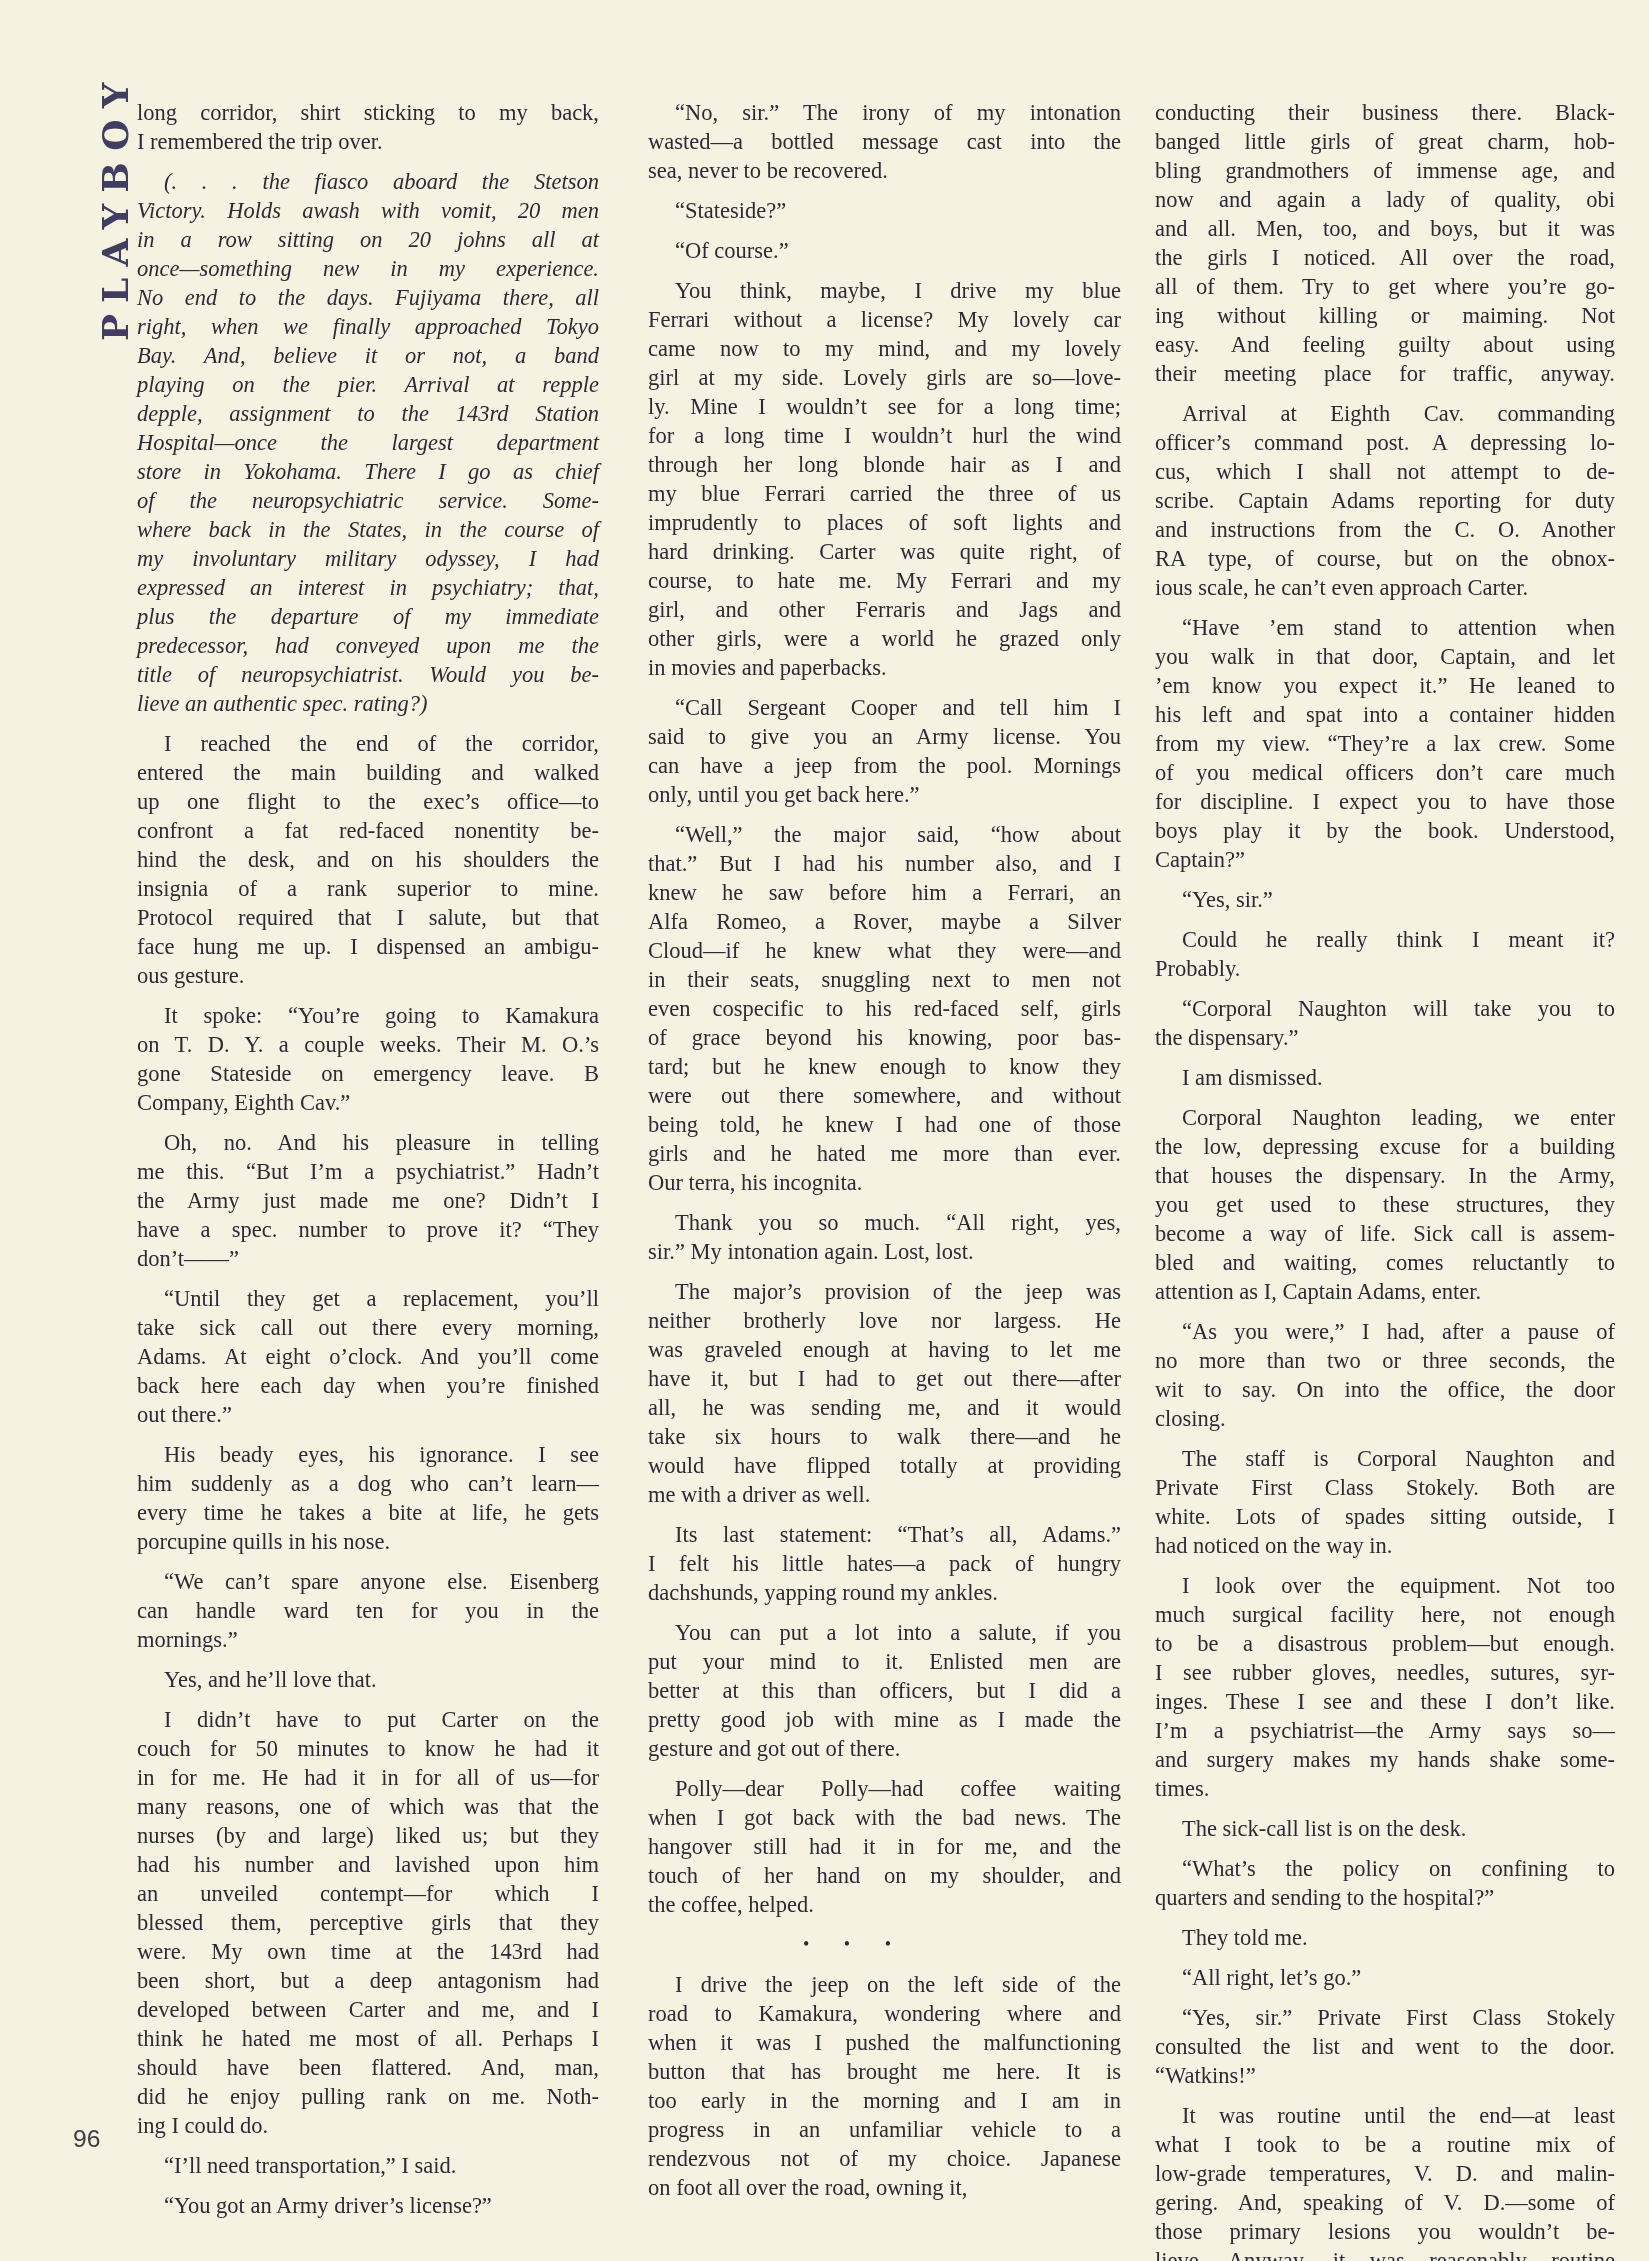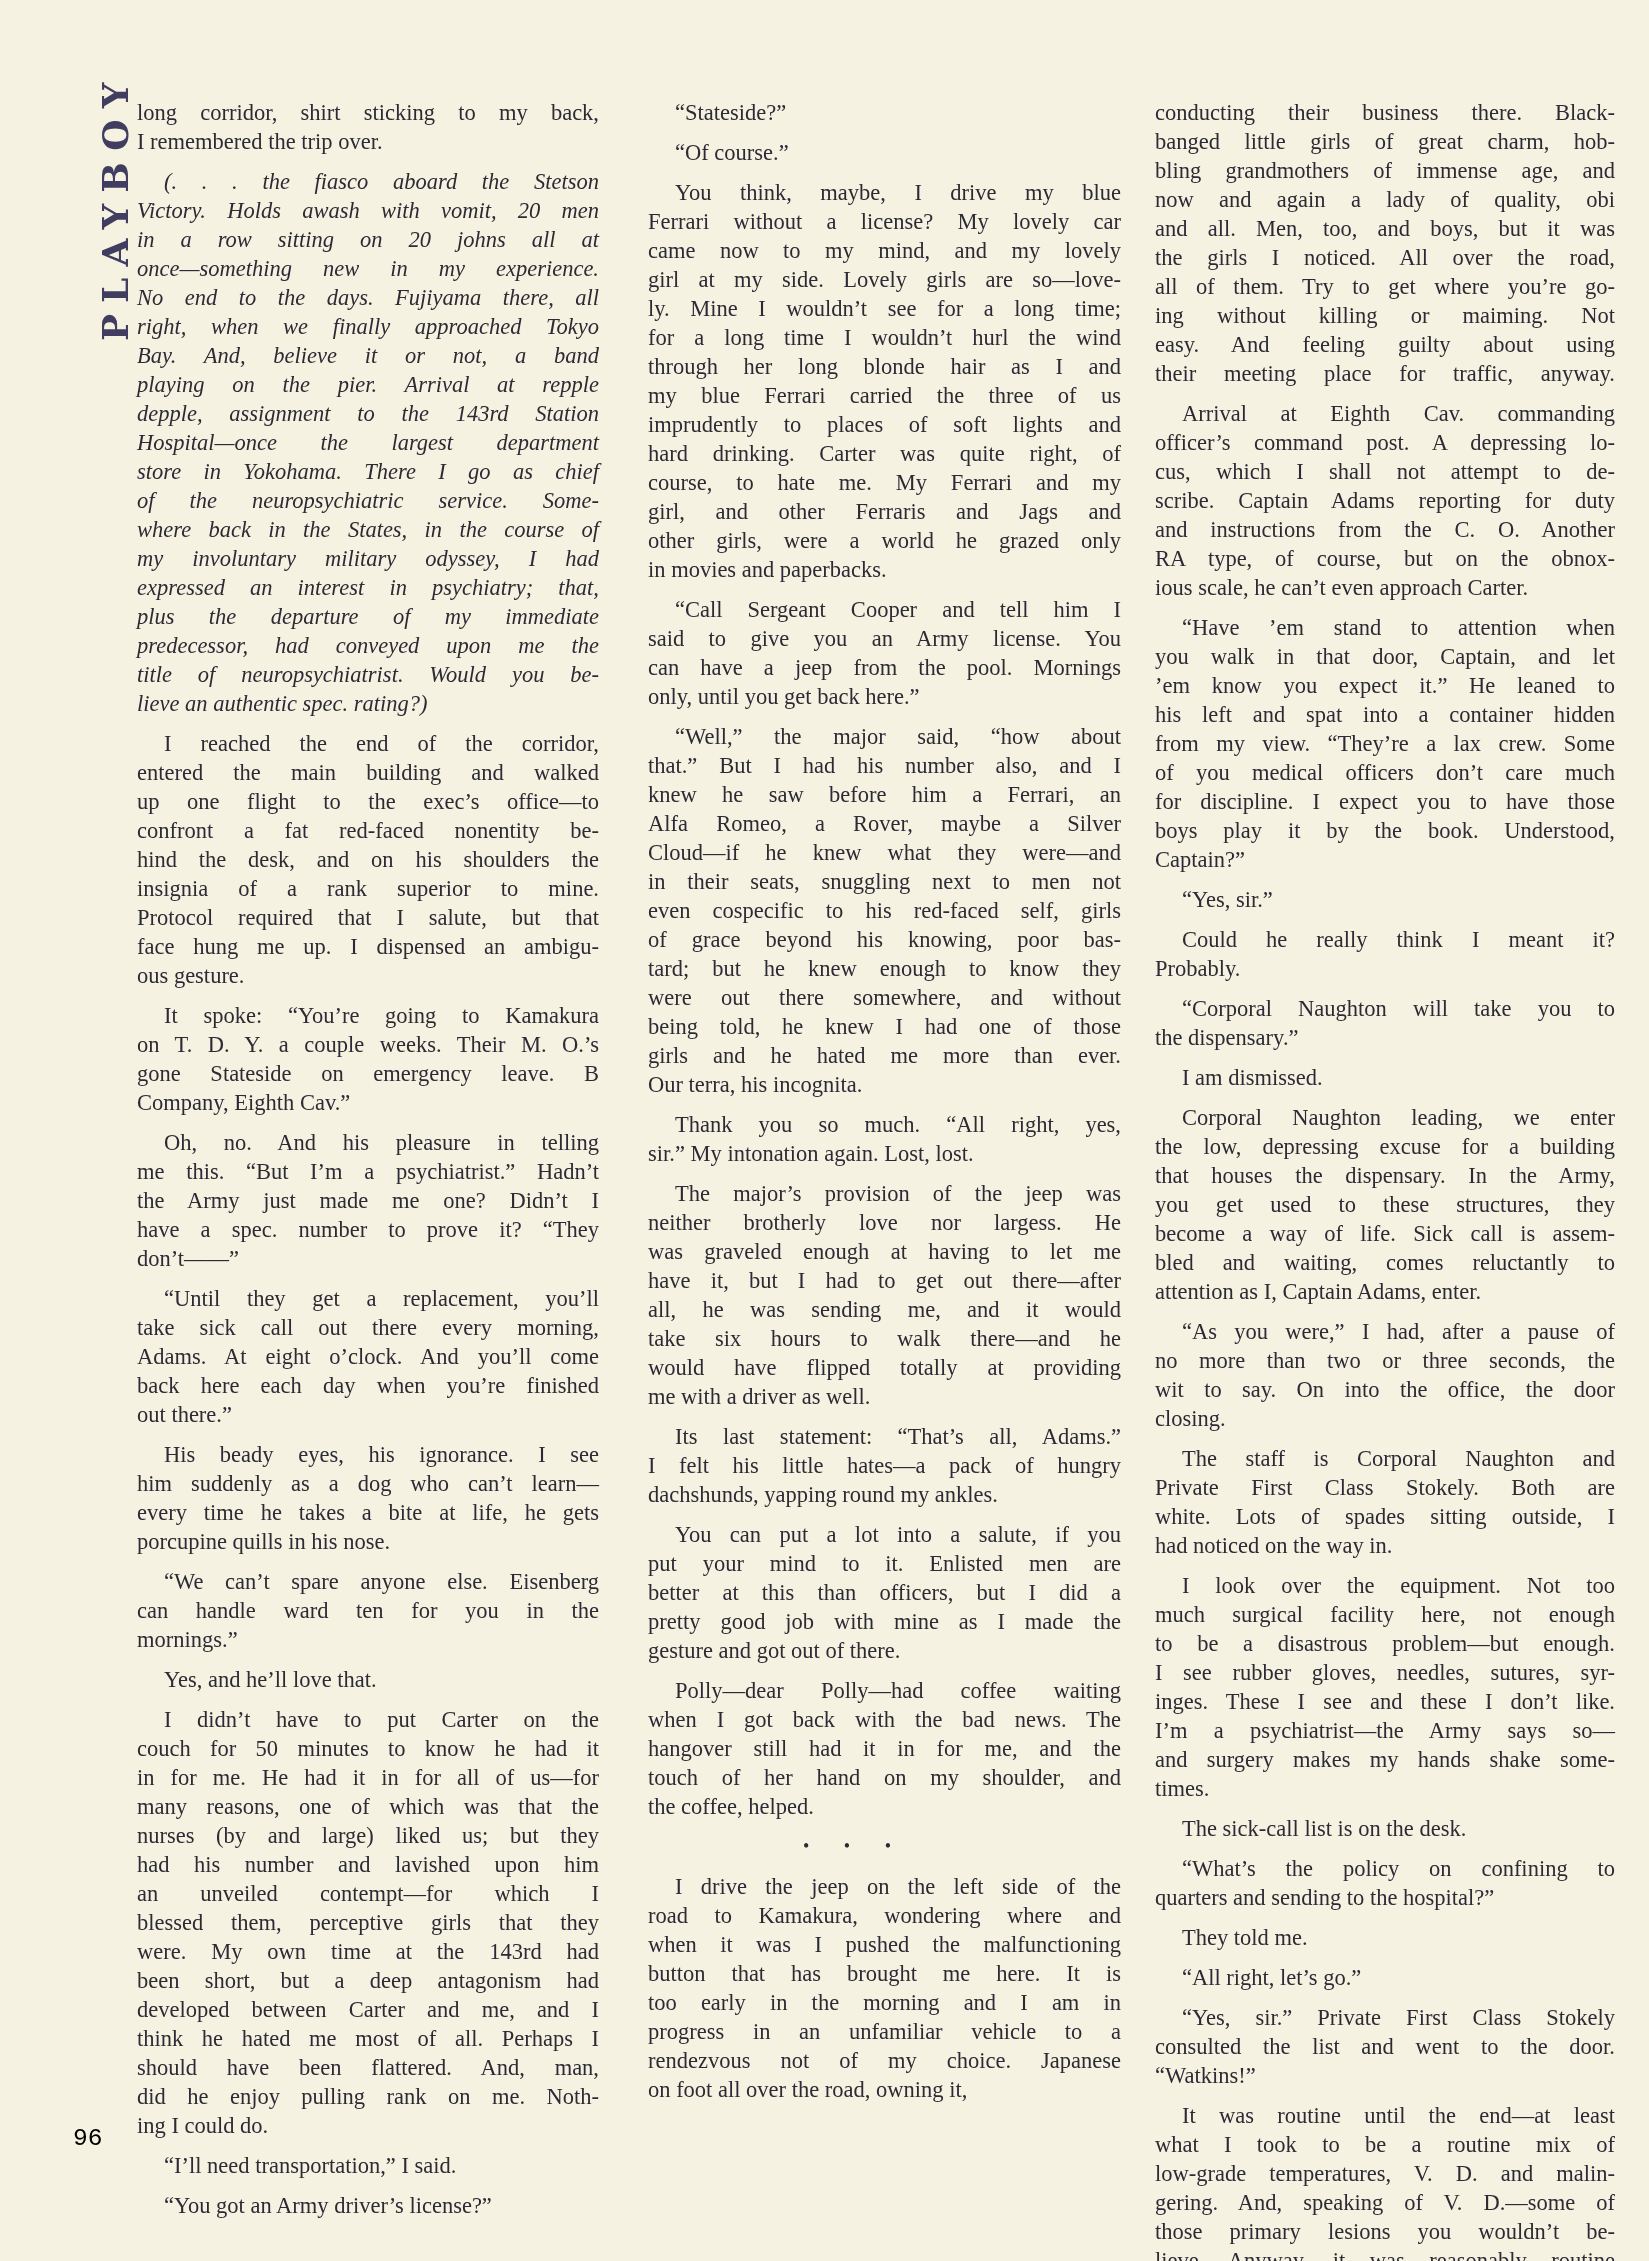--- a/index.html
+++ b/index.html
@@ -49,23 +49,23 @@
     font-weight: 700;
     font-size: 36px;
     letter-spacing: 11px;
     color: #413d60;
     white-space: nowrap;
   }
   .folio {
     position: absolute;
     left: 73px;
     top: 2125px;
-    font-family: Liberation Mono, monospace;
+    font-family: Liberation Sans, sans-serif;
     font-size: 24.6px;
-    color: #000000;
+    color: #404040;
   }
 </style>
 </head>
 <body>
 
 <div class="page">
   <div class="brand">PLAYBOY</div>
   <div class="folio">96</div>
   <div class="column col1">
       <div class="para plain">
@@ -157,20 +157,25 @@
       </div>
       <div class="para indent">
         <div class="line first-indent last">“I’ll need transportation,” I said.</div>
       </div>
       <div class="para indent">
         <div class="line first-indent last">“You got an Army driver’s license?”</div>
       </div>
     </div>
   <div class="column col2">
       <div class="para indent">
+        <div class="line first-indent">“No, sir.” The irony of my intonation</div>
+        <div class="line">wasted—a bottled message cast into the</div>
+        <div class="line last">sea, never to be recovered.</div>
+      </div>
+      <div class="para indent">
         <div class="line first-indent last">“Stateside?”</div>
       </div>
       <div class="para indent">
         <div class="line first-indent last">“Of course.”</div>
       </div>
       <div class="para indent">
         <div class="line first-indent">You think, maybe, I drive my blue</div>
         <div class="line">Ferrari without a license? My lovely car</div>
         <div class="line">came now to my mind, and my lovely</div>
         <div class="line">girl at my side. Lovely girls are so—love-</div>

